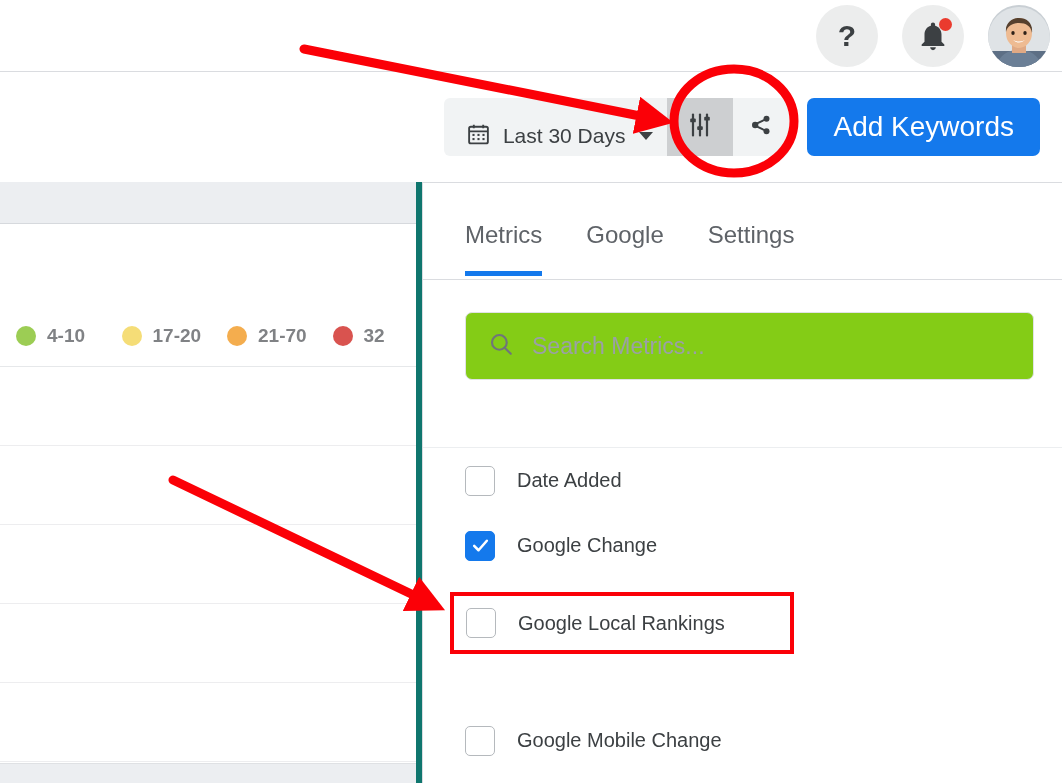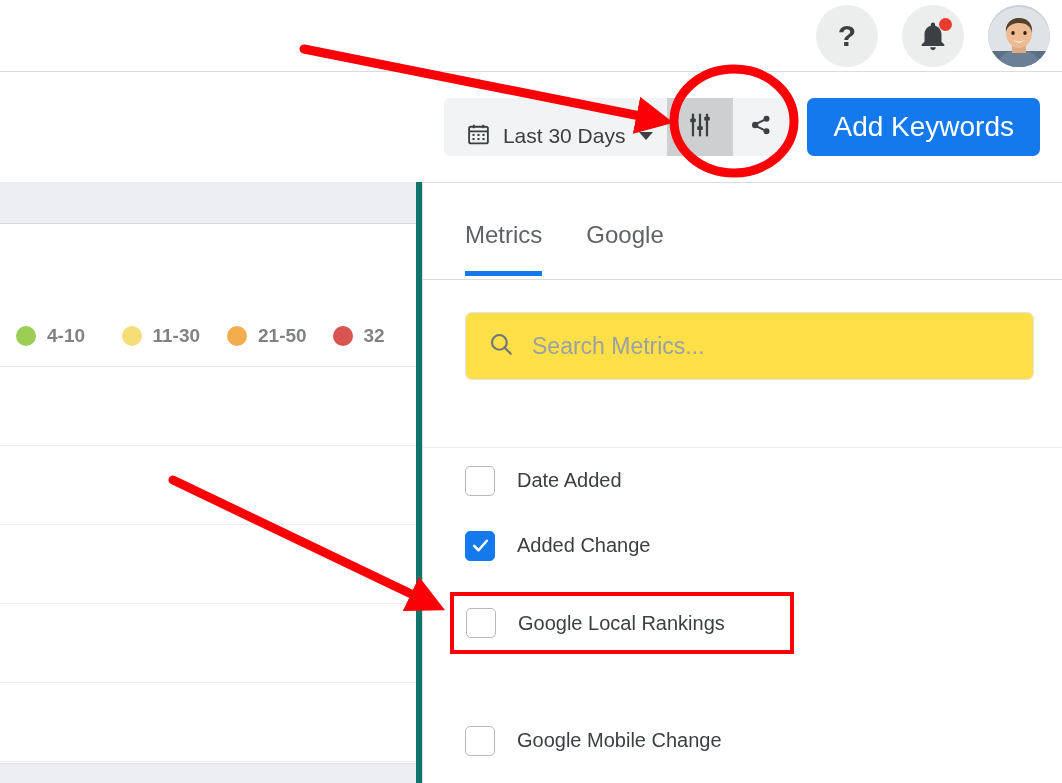--- a/index.html
+++ b/index.html
@@ -234,21 +234,21 @@
   }
 
   .search-wrap { padding: 32px 28px 0 42px; }
   .search-box {
     display: flex;
     align-items: center;
     gap: 18px;
     height: 68px;
     border: 1px solid #e0e2e5;
     border-radius: 7px;
-    background: #fde047;
+    background: #84cc16;
     padding: 0 22px;
   }
   .search-input {
     flex: 1;
     border: none;
     outline: none;
     background: transparent;
     font-size: 23px;
     color: #3c4043;
     font-family: "Liberation Sans", sans-serif;
@@ -423,25 +423,25 @@
   <div class="table-area">
     <div class="table-head"></div>
 
     <div class="legend-row">
       <div class="legend-item">
         <span class="legend-dot" style="background:#9ccd54"></span>
         <span class="legend-text">4-10</span>
       </div>
       <div class="legend-item">
         <span class="legend-dot" style="background:#f5dd77"></span>
-        <span class="legend-text">11-30</span>
+        <span class="legend-text">17-20</span>
       </div>
       <div class="legend-item">
         <span class="legend-dot" style="background:#f4ad4e"></span>
-        <span class="legend-text">21-50</span>
+        <span class="legend-text">21-70</span>
       </div>
       <div class="legend-item">
         <span class="legend-dot" style="background:#d9534f"></span>
         <span class="legend-text">32</span>
       </div>
     </div>
 
     <div class="table-rows">
       <div class="t-row"></div>
       <div class="t-row"></div>
@@ -451,20 +451,21 @@
     </div>
 
     <div class="table-foot"></div>
   </div>
 
   <div class="panel">
 
     <div class="tabs">
       <div class="tab active">Metrics</div>
       <div class="tab">Google</div>
+      <div class="tab">Settings</div>
     </div>
 
     <div class="search-wrap">
       <div class="search-box">
         <span>
           <svg width="26" height="26" viewBox="0 0 24 24" fill="none" stroke="#70757a" stroke-width="2" stroke-linecap="round">
             <circle cx="10.5" cy="10.5" r="6.8"></circle>
             <line x1="15.6" y1="15.6" x2="21" y2="21"></line>
           </svg>
         </span>
@@ -478,21 +479,21 @@
         <span class="cbx"></span>
         <span class="metric-label">Date Added</span>
       </div>
 
       <div class="metric-item">
         <span class="cbx checked">
           <svg width="19" height="19" viewBox="0 0 24 24" fill="none" stroke="#ffffff" stroke-width="3.2" stroke-linecap="round" stroke-linejoin="round">
             <polyline points="4,12.5 9.5,18 20,6"></polyline>
           </svg>
         </span>
-        <span class="metric-label">Added Change</span>
+        <span class="metric-label">Google Change</span>
       </div>
 
       <div class="metric-item">
         <span class="cbx"></span>
         <span class="metric-label">Google Local Change</span>
       </div>
 
       <div class="metric-item" style="visibility:hidden">
         <span class="cbx"></span>
         <span class="metric-label">Google Local Rankings</span>

